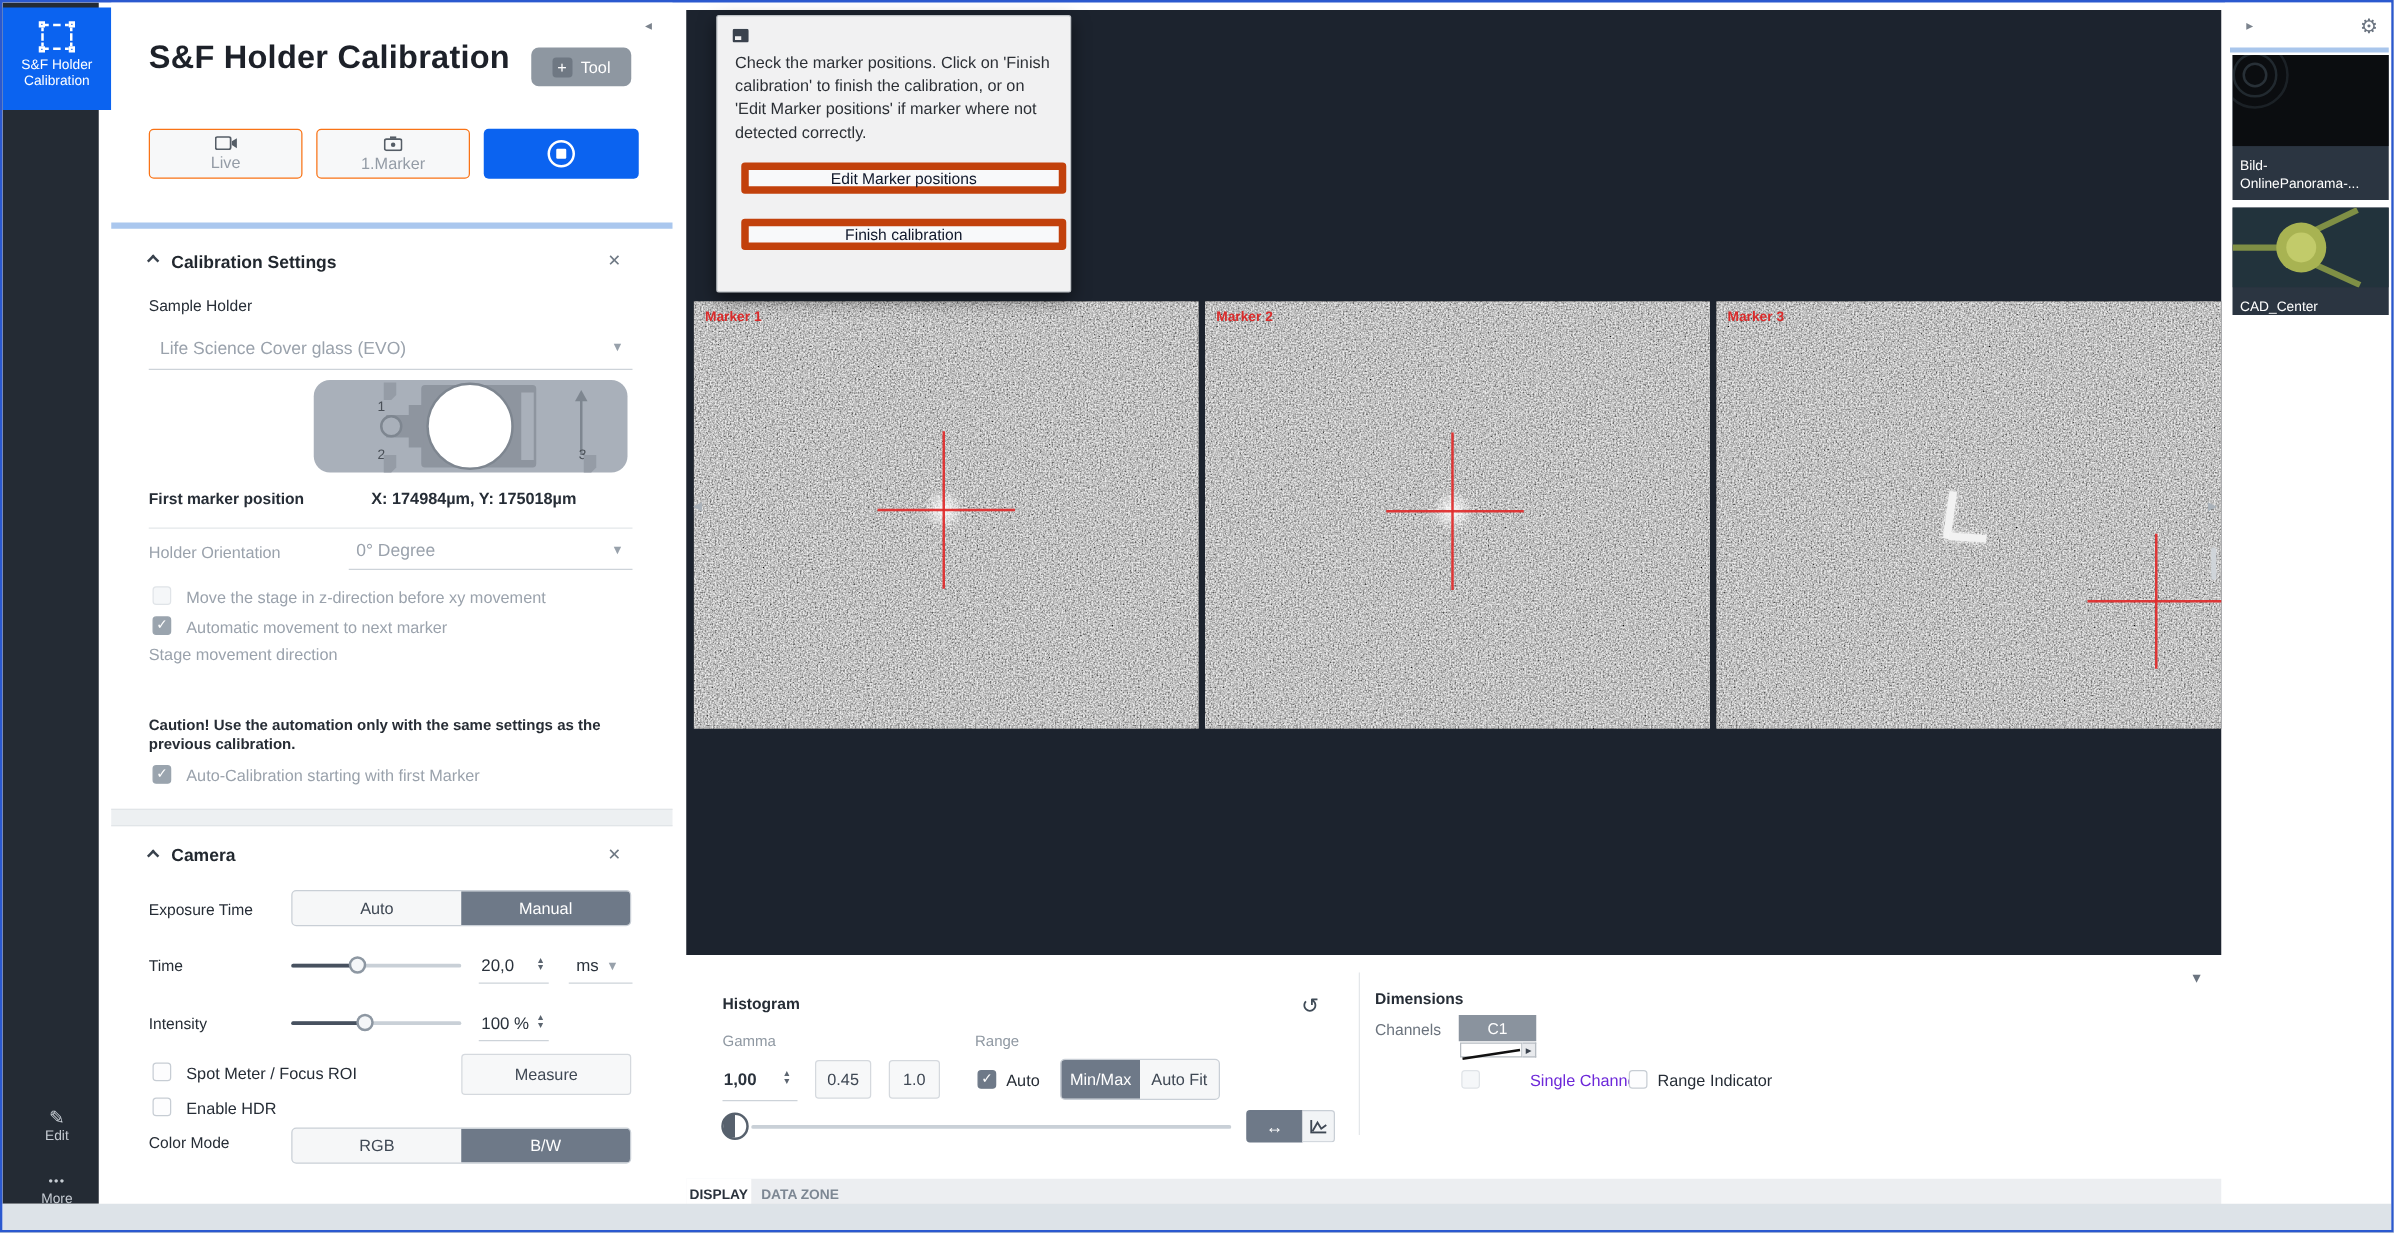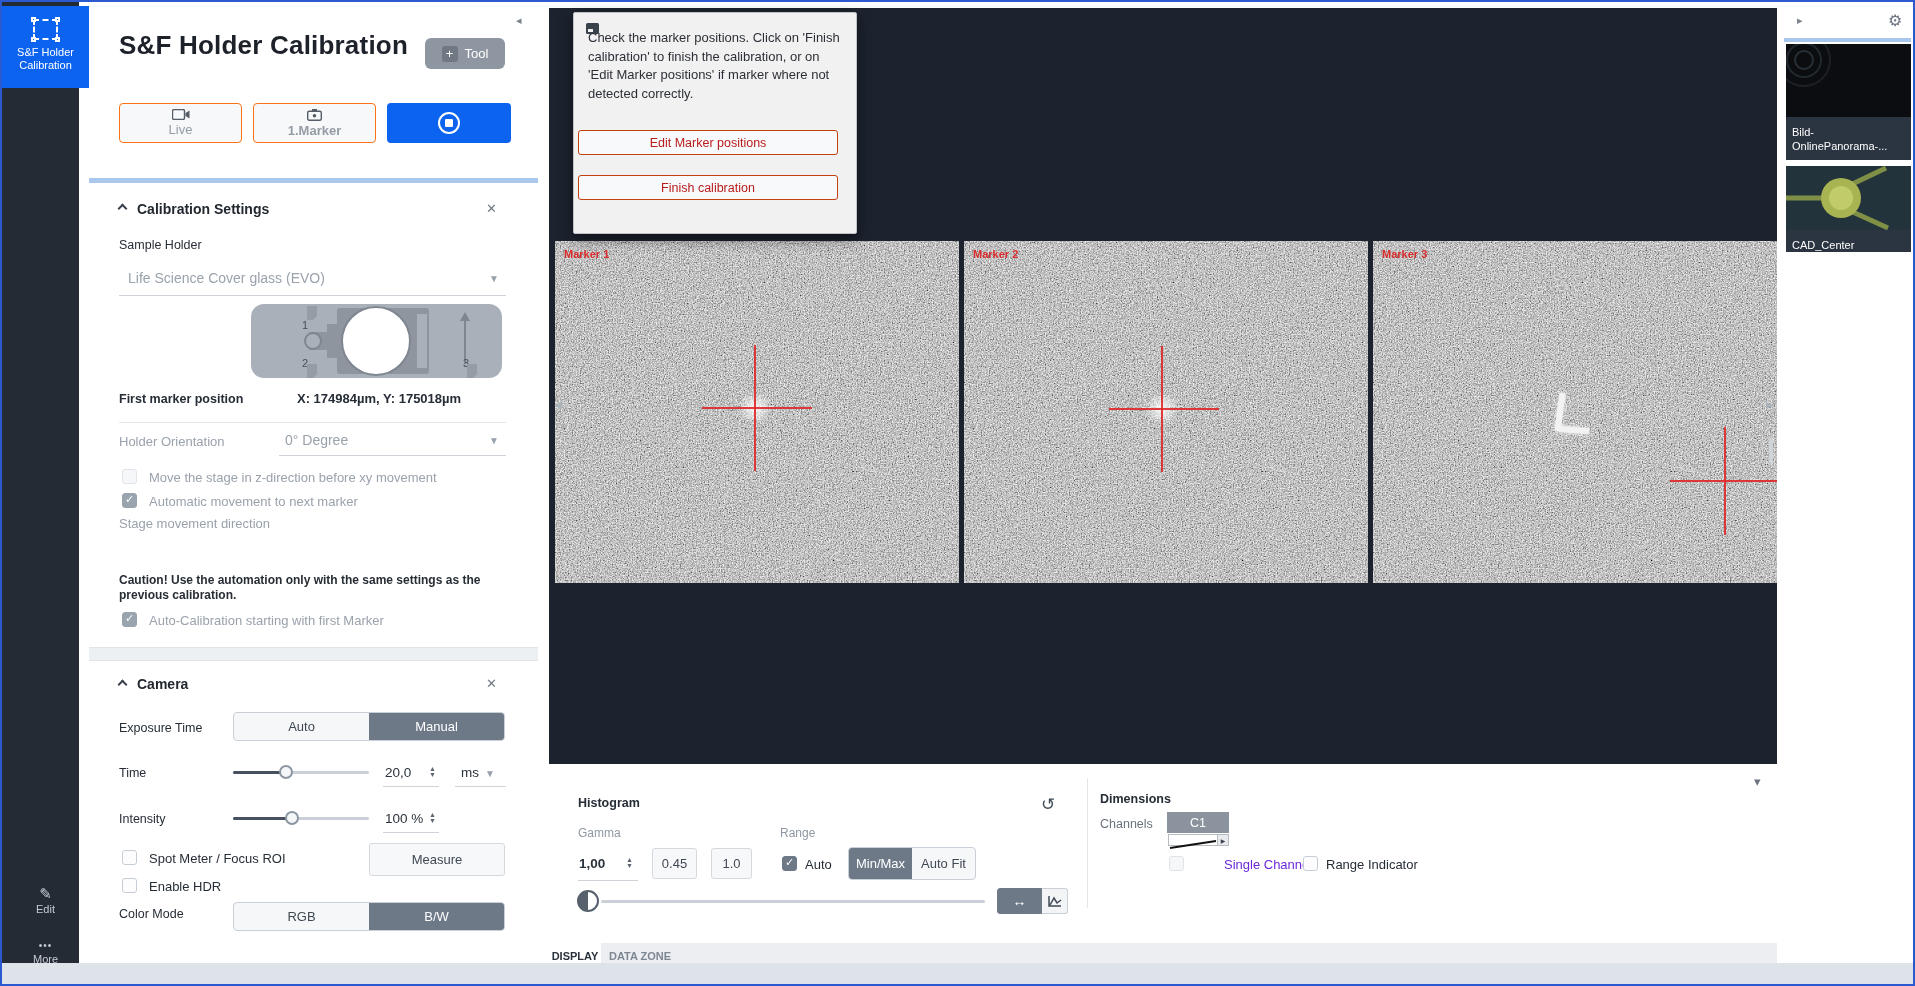--- a/index.html
+++ b/index.html
@@ -50,22 +50,22 @@
   
   #viewport{position:absolute;left:547px;top:6px;width:1228px;height:756px;background:#1c232e;}
   .imgpanel{position:absolute;top:233px;width:404px;height:342px;overflow:hidden;background:#555;}
   .imgpanel svg.noise{position:absolute;left:0;top:0;width:100%;height:100%;filter:contrast(1.15) brightness(.92);}
   .mlabel{position:absolute;left:9px;top:7px;color:#d92b2b;font-size:11px;font-weight:700;z-index:3;}
   .vline{position:absolute;width:2px;background:rgba(224,42,42,.92);z-index:2;}
   .hline{position:absolute;height:2px;background:rgba(224,42,42,.92);z-index:2;}
   .glow{position:absolute;width:34px;height:34px;border-radius:50%;background:radial-gradient(circle,rgba(255,255,255,.95) 0%,rgba(255,255,255,.35) 45%,transparent 70%);z-index:1;}
   .lshape{position:absolute;z-index:1;background:#f2f2f2;box-shadow:0 0 4px rgba(255,255,255,.8);}
   .dlg{position:absolute;left:24px;top:4px;width:284px;height:222px;background:#f1f1f2;border:1px solid #bfc3c7;border-radius:2px;box-shadow:0 5px 14px rgba(0,0,0,.5);}
-  .dlgtxt{position:absolute;left:14px;top:16px;width:258px;font-size:13px;line-height:18.5px;color:#2c3036;}
-  .dlgbtn{position:absolute;left:4px;width:260px;height:25px;background:#f8f9fa;border:1px solid #c2410c;border-radius:3px;color:#b91c1c;font-size:12.5px;display:flex;align-items:center;justify-content:center;}
+  .dlgtxt{position:absolute;left:14px;top:28px;width:258px;font-size:13px;line-height:18.5px;color:#2c3036;}
+  .dlgbtn{position:absolute;left:19px;width:260px;height:25px;background:#f8f9fa;border:6px solid #c2410c;border-radius:3px;color:#0f172a;font-size:12.5px;display:flex;align-items:center;justify-content:center;}
   .navarrow{position:absolute;color:#aab2ba;font-size:12px;z-index:4;}
   
   #bpanel{position:absolute;left:547px;top:766px;width:1228px;height:195px;background:#fff;}
   .blabel{font-size:12.5px;font-weight:700;color:#262d36;}
   .glabel{font-size:12px;color:#8f98a2;}
   .valtxt{font-size:13.5px;color:#2a323c;}
   .tabstrip{position:absolute;left:0;top:175px;width:1228px;height:26px;background:#eceef1;}
   .tab{position:absolute;top:0;height:26px;display:flex;align-items:center;justify-content:center;font-size:11px;font-weight:700;}
   
   #rpanel{position:absolute;left:1778px;top:0;width:133px;height:961px;background:#fff;}
@@ -108,21 +108,21 @@
       <span>Tool</span>
     </div>
 
     <div class="capbtn" style="left:30px;width:123px;">
       <svg width="18" height="11" viewBox="0 0 18 11">
           <rect x="0.5" y="0.5" width="12" height="10" rx="1.5" fill="none" stroke="#555d66" stroke-width="1.4"></rect>
           <path d="M13.5 4 L17.5 1.5 V9.5 L13.5 7 Z" fill="#555d66"></path>
         </svg>
       <span>Live</span>
     </div>
-    <div class="capbtn" style="left:164px;width:123px;font-weight:bold;">
+    <div class="capbtn" style="left:164px;width:123px;">
       <svg width="15" height="12" viewBox="0 0 15 12">
           <rect x="0.7" y="2.2" width="13.6" height="9" rx="1.5" fill="none" stroke="#555d66" stroke-width="1.4"></rect>
           <rect x="5" y="0" width="5" height="2" fill="#555d66"></rect>
           <circle cx="7.5" cy="6.7" r="1.8" fill="#555d66"></circle>
         </svg>
       <span>1.Marker</span>
     </div>
     <div class="stopbtn">
       <span class="stopring">
           <span class="stopsq"></span>

